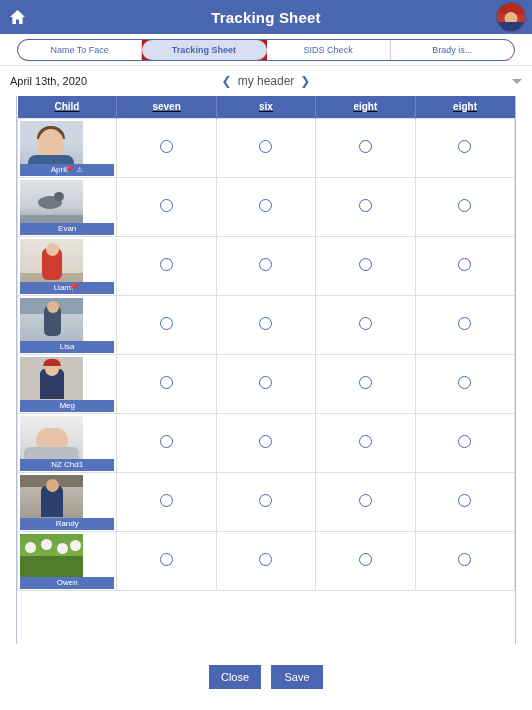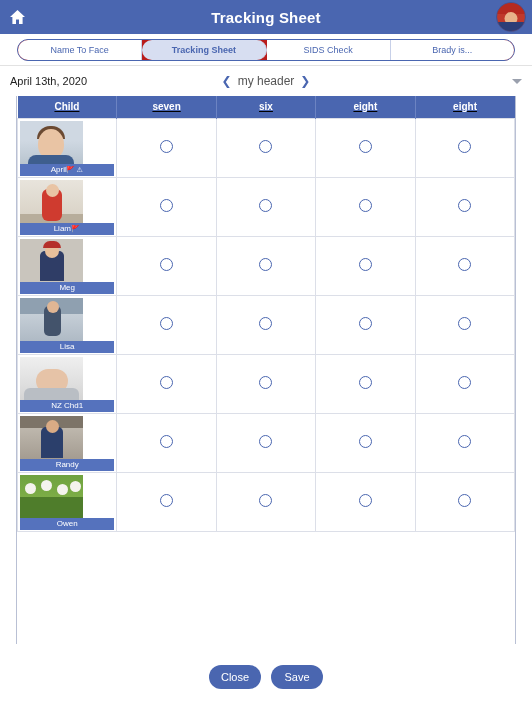--- a/index.html
+++ b/index.html
@@ -281,21 +281,21 @@
     height: 66px;
     display: flex;
     align-items: center;
     justify-content: center;
     gap: 10px;
     background: #ffffff;
   }
   .btn {
     min-width: 52px;
     height: 24px;
-    border-radius: 12px;
+    border-radius: 0;
     color: #fff;
     font-size: 11px;
     display: flex;
     align-items: center;
     justify-content: center;
     padding: 0 11px;
   }
   .btn-close { background: #4a66b0; }
   .btn-save  { background: #4a66b0; }
 </style>
@@ -364,20 +364,40 @@
                 <span>April</span><span class="flags">🚩⚠</span>
               </div>
             </div>
           </td>
           <td><span class="radio"></span></td>
           <td><span class="radio"></span></td>
           <td><span class="radio"></span></td>
           <td><span class="radio"></span></td>
         </tr>
 
+        <tr>
+          <td class="child-cell">
+            <div class="child-inner">
+              <div class="thumb">
+                <div class="ph ph-evan">
+                    <div class="bird"></div>
+                    <div class="bird2"></div>
+                    <div class="ground"></div>
+                  </div>
+              </div>
+              <div class="name-bar">
+                <span>Evan</span><span class="flags"></span>
+              </div>
+            </div>
+          </td>
+          <td><span class="radio"></span></td>
+          <td><span class="radio"></span></td>
+          <td><span class="radio"></span></td>
+          <td><span class="radio"></span></td>
+        </tr>
 
 
         <tr>
           <td class="child-cell">
             <div class="child-inner">
               <div class="thumb">
                 <div class="ph ph-liam">
                     <div class="floor"></div>
                     <div class="kid"></div>
                     <div class="kidhead"></div>
@@ -391,49 +411,49 @@
           <td><span class="radio"></span></td>
           <td><span class="radio"></span></td>
           <td><span class="radio"></span></td>
           <td><span class="radio"></span></td>
         </tr>
 
         <tr>
           <td class="child-cell">
             <div class="child-inner">
               <div class="thumb">
+                <div class="ph ph-lisa">
+                    <div class="bg"></div>
+                    <div class="p"></div>
+                    <div class="ph2"></div>
+                  </div>
+              </div>
+              <div class="name-bar">
+                <span>Lisa</span><span class="flags"></span>
+              </div>
+            </div>
+          </td>
+          <td><span class="radio"></span></td>
+          <td><span class="radio"></span></td>
+          <td><span class="radio"></span></td>
+          <td><span class="radio"></span></td>
+        </tr>
+
+        <tr>
+          <td class="child-cell">
+            <div class="child-inner">
+              <div class="thumb">
                 <div class="ph ph-meg">
                     <div class="body"></div>
                     <div class="head"></div>
                     <div class="hat"></div>
                   </div>
               </div>
               <div class="name-bar">
                 <span>Meg</span><span class="flags"></span>
-              </div>
-            </div>
-          </td>
-          <td><span class="radio"></span></td>
-          <td><span class="radio"></span></td>
-          <td><span class="radio"></span></td>
-          <td><span class="radio"></span></td>
-        </tr>
-
-        <tr>
-          <td class="child-cell">
-            <div class="child-inner">
-              <div class="thumb">
-                <div class="ph ph-lisa">
-                    <div class="bg"></div>
-                    <div class="p"></div>
-                    <div class="ph2"></div>
-                  </div>
-              </div>
-              <div class="name-bar">
-                <span>Lisa</span><span class="flags"></span>
               </div>
             </div>
           </td>
           <td><span class="radio"></span></td>
           <td><span class="radio"></span></td>
           <td><span class="radio"></span></td>
           <td><span class="radio"></span></td>
         </tr>
 
         <tr>

